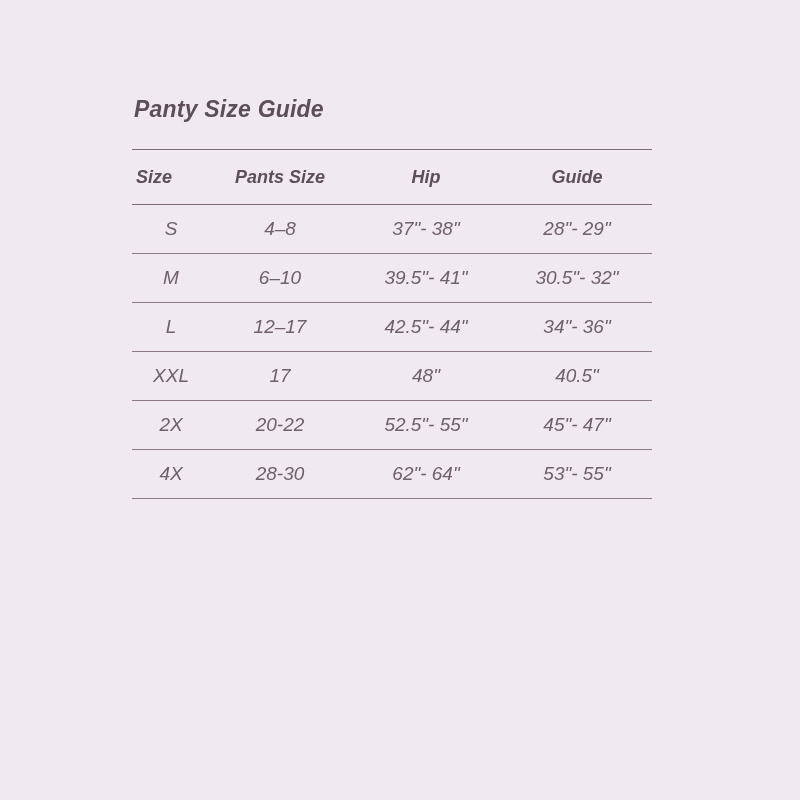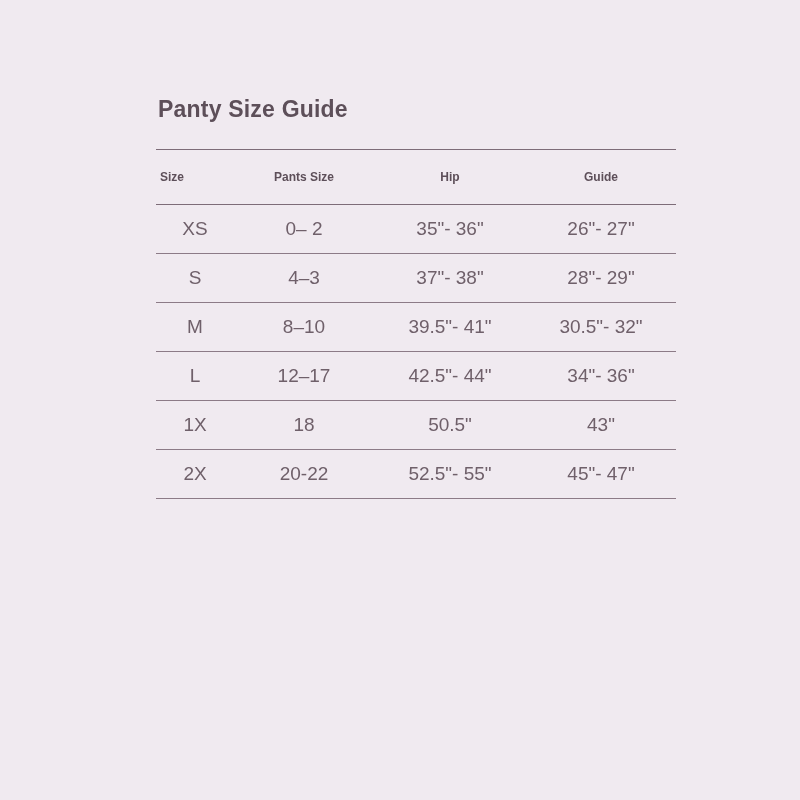--- a/index.html
+++ b/index.html
@@ -17,23 +17,24 @@
 
   .page {
     position: relative;
     width: 800px;
     height: 800px;
     box-sizing: border-box;
   }
 
   .card {
     position: absolute;
-    left: 156px;
+    left: 132px;
     top: 96px;
     width: 520px;
+    font-style: italic;
   }
 
   .guide-title {
     font-size: 23px;
     font-weight: bold;
     color: #5d4f59;
     letter-spacing: 0.2px;
     margin: 0 0 26px 2px;
   }
 
@@ -51,21 +52,21 @@
     border-top: 1px solid #8c7b87;
     border-bottom: 1px solid #8c7b87;
     padding: 0;
     height: 48px;
     vertical-align: middle;
     white-space: nowrap;
   }
 
   table.size-table thead th {
     font-weight: bold;
-    font-size: 12px;
+    font-size: 18px;
     color: #5d4f59;
     height: 54px;
     border-top: 1px solid #7d6c78;
     border-bottom: 1px solid #7d6c78;
   }
 
   table.size-table tbody td {
     font-size: 19px;
   }
 
@@ -96,52 +97,52 @@
       <thead>
         <tr>
           <th class="h-size">Size</th>
           <th>Pants Size</th>
           <th>Hip</th>
           <th>Guide</th>
         </tr>
       </thead>
       <tbody>
         <tr>
-          <td class="d-size">XS</td>
-          <td>0– 2</td>
-          <td>35"- 36"</td>
-          <td>26"- 27"</td>
-        </tr>
-        <tr>
           <td class="d-size">S</td>
-          <td>4–3</td>
+          <td>4–8</td>
           <td>37"- 38"</td>
           <td>28"- 29"</td>
         </tr>
         <tr>
           <td class="d-size">M</td>
-          <td>8–10</td>
+          <td>6–10</td>
           <td>39.5"- 41"</td>
           <td>30.5"- 32"</td>
         </tr>
         <tr>
           <td class="d-size">L</td>
           <td>12–17</td>
           <td>42.5"- 44"</td>
           <td>34"- 36"</td>
         </tr>
         <tr>
-          <td class="d-size">1X</td>
-          <td>18</td>
-          <td>50.5"</td>
-          <td>43"</td>
+          <td class="d-size">XXL</td>
+          <td>17</td>
+          <td>48"</td>
+          <td>40.5"</td>
         </tr>
         <tr>
           <td class="d-size">2X</td>
           <td>20-22</td>
           <td>52.5"- 55"</td>
           <td>45"- 47"</td>
+        </tr>
+        <tr>
+          <td class="d-size">4X</td>
+          <td>28-30</td>
+          <td>62"- 64"</td>
+          <td>53"- 55"</td>
         </tr>
       </tbody>
     </table>
 
   </div>
 </div>
 
 </body></html>

